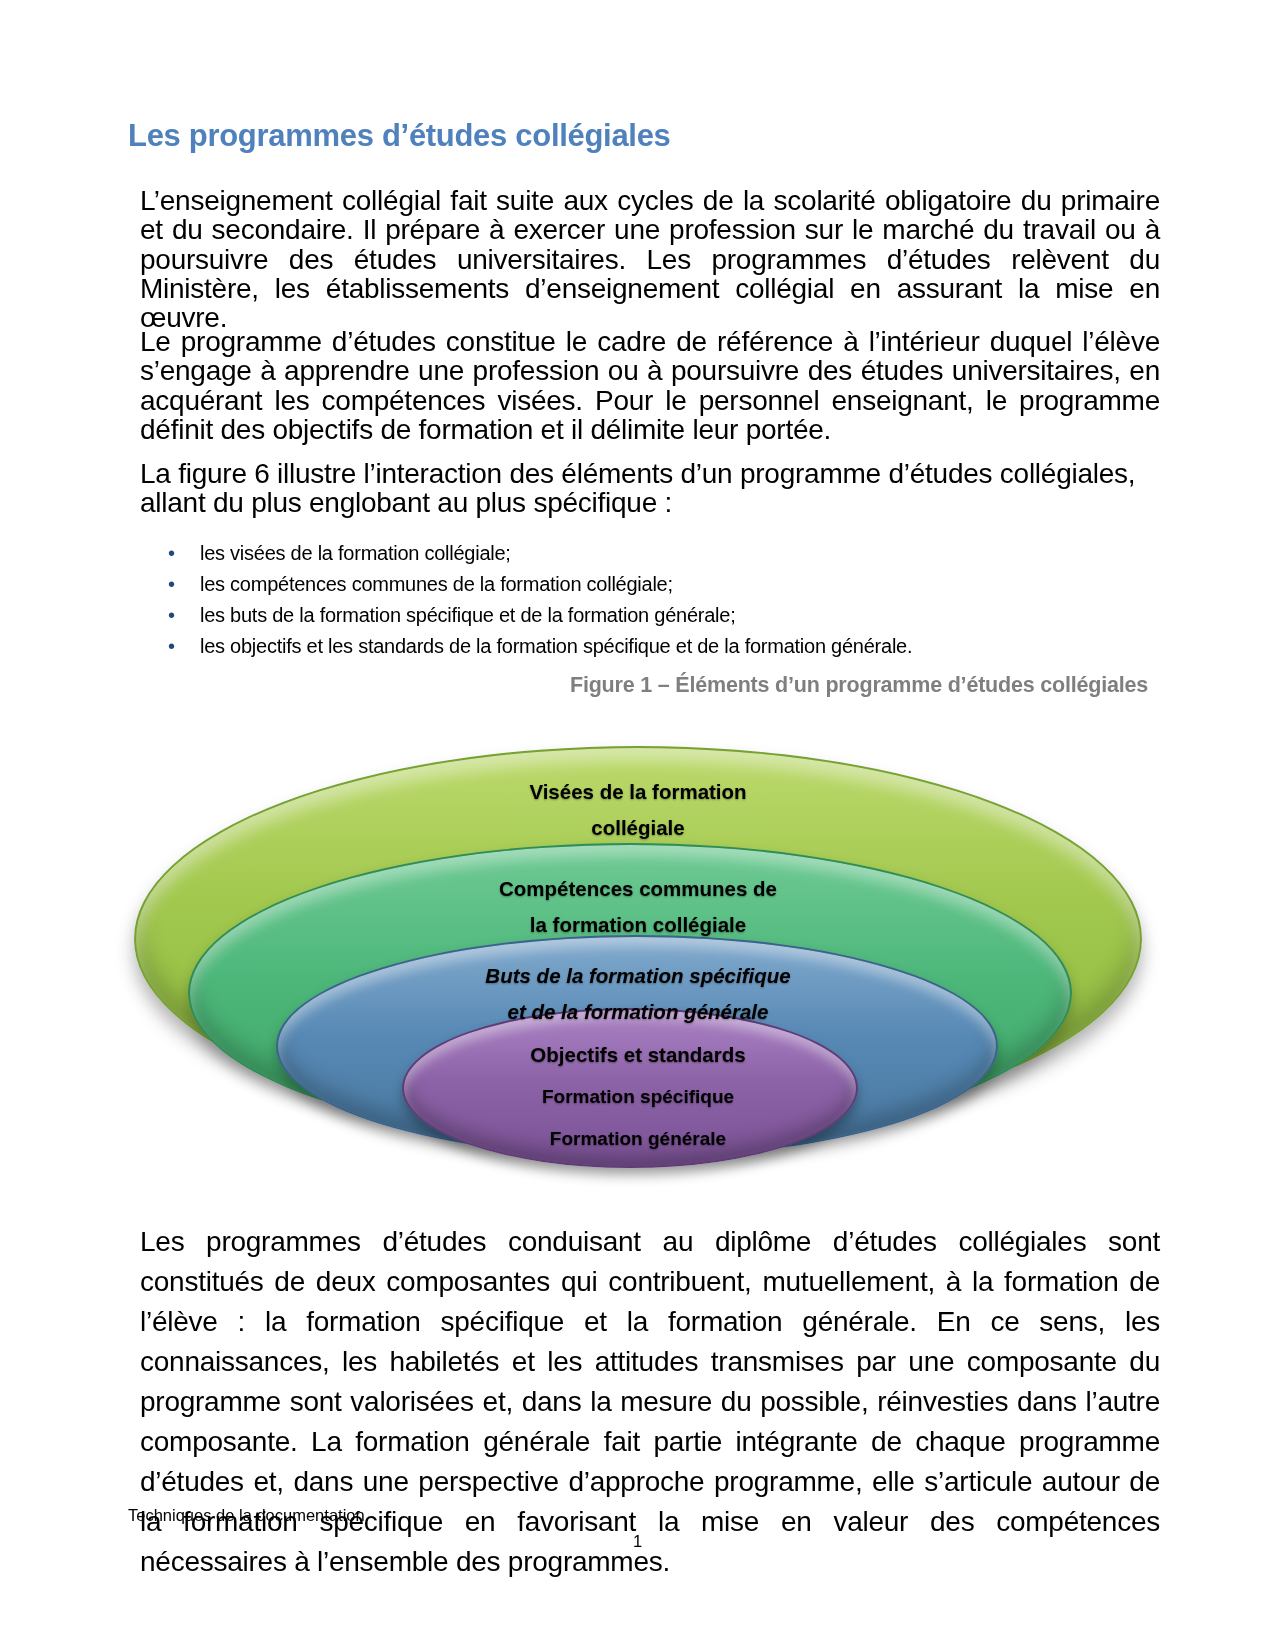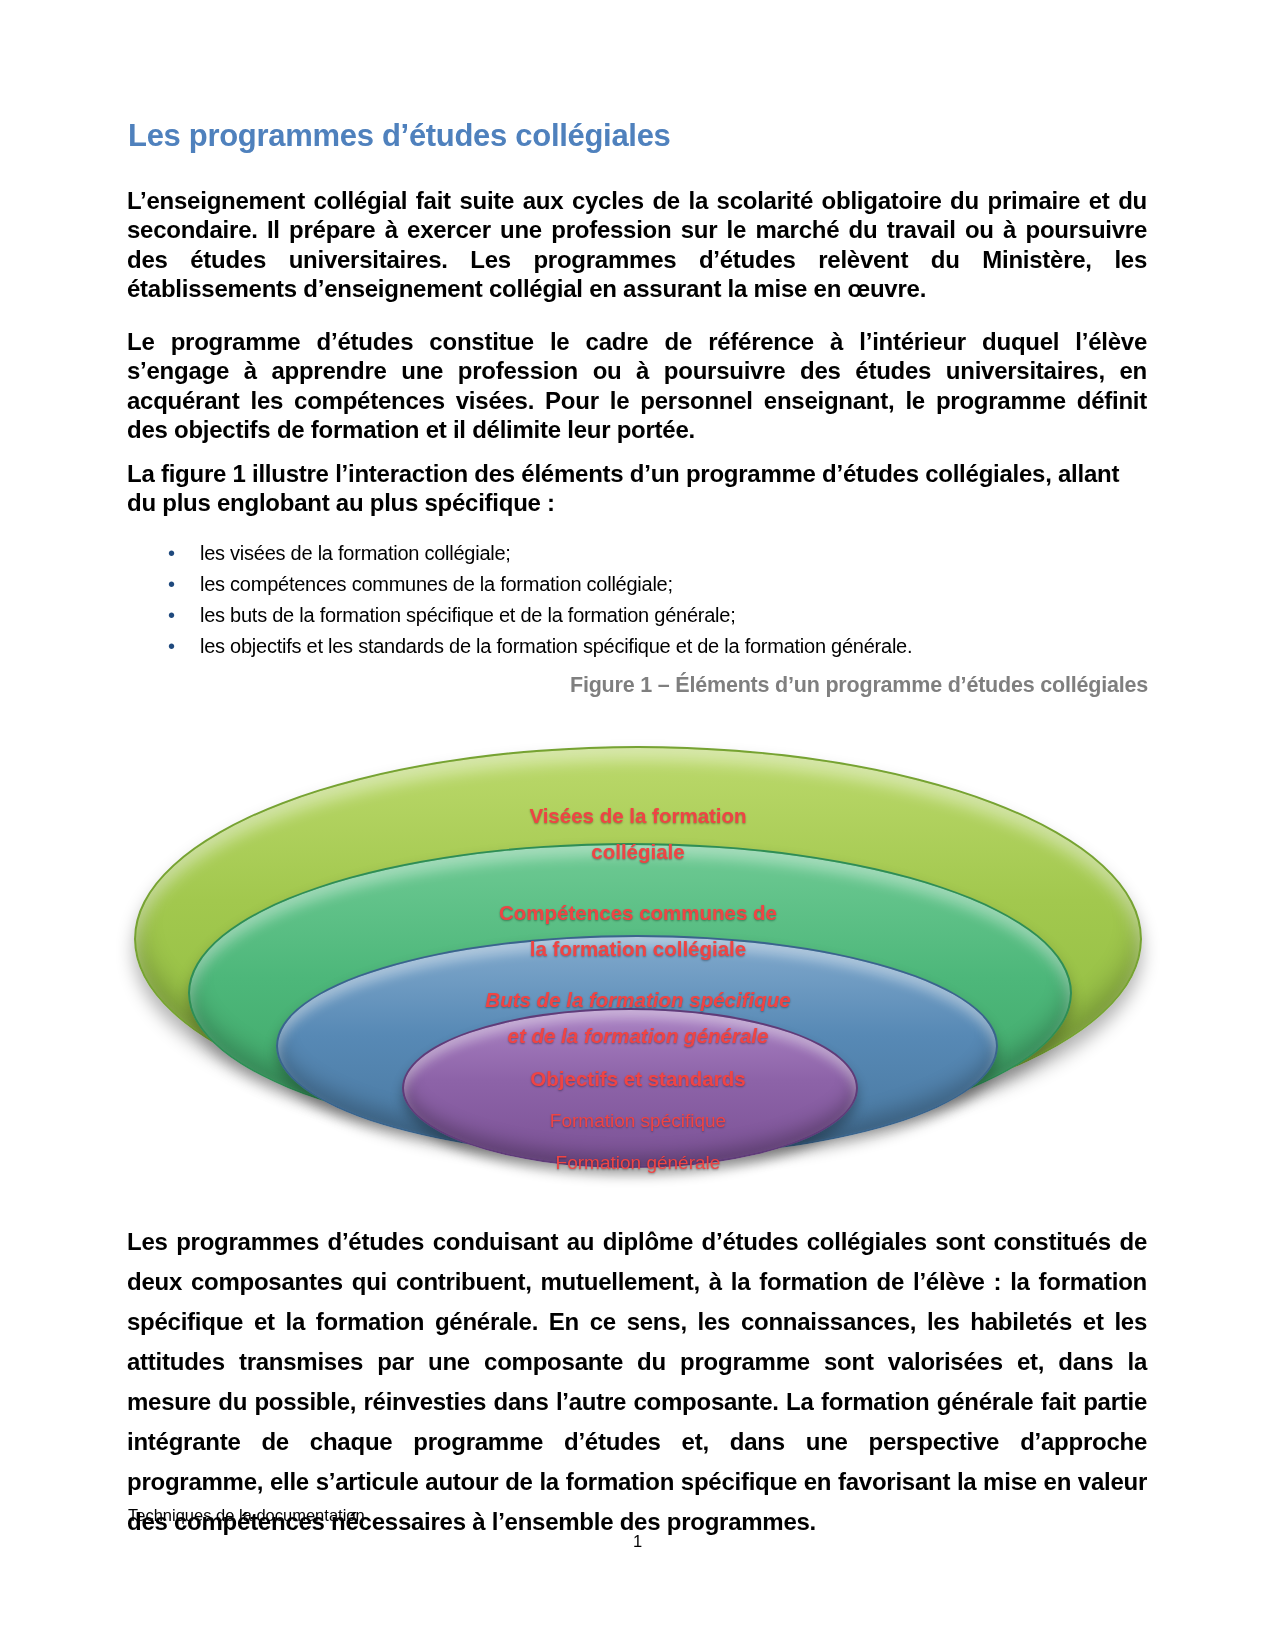--- a/index.html
+++ b/index.html
@@ -8,22 +8,22 @@
   body { font-family:"Liberation Sans", sans-serif; color:#000; }
   .page {
     position:relative; width:1275px; height:1650px; background:#ffffff;
     margin:0 auto; overflow:hidden;padding-left:8px;
   }
   .doc-title {
     position:absolute; left:128px; top:118px; width:1020px;
     font-size:31px; font-weight:bold; color:#4f81bd; letter-spacing:-0.3px;
   }
   .body-text {
-    position:absolute; left:127px; width:1020px;
-    font-size:24px; line-height:29.3px; text-align:justify; letter-spacing:-0.25px;font-weight:bold;
+    position:absolute; left:140px; width:1020px;
+    font-size:28px; line-height:29.3px; text-align:justify; letter-spacing:-0.25px;
   }
   .p1 { top:186px; }
   .p2 { top:327px; }
   .p3 { top:459px; text-align:left; }
   .bullet-list {
     position:absolute; left:128px; top:538px; width:1020px;
     list-style:none; font-size:20px; line-height:31px; letter-spacing:-0.25px;
   }
   .bullet-list li { position:relative; padding-left:72px; }
   .bullet-list li::before {
@@ -66,29 +66,28 @@
   .e4 {
     left:274px; top:268px; width:456px; height:160px;
     background:linear-gradient(180deg,#ab83c4 0%,#8d63a8 45%,#7b5295 100%);
     border:2px solid #5f3c78;
     box-shadow: inset 0 8px 11px rgba(255,255,255,.40),
                 inset 0 -10px 18px rgba(0,0,0,.25),
                 0 8px 12px rgba(0,0,0,.30);
   }
   .fig-label {
     position:absolute; left:8px; width:1004px; text-align:center;
-    color:#ef4444; font-weight:bold; font-size:20.5px; line-height:36px;
+    color:#000000; font-weight:bold; font-size:20.5px; line-height:36px;
     text-shadow:0 1px 2px rgba(0,0,0,.35);
-    margin-top:24px;
   }
   .lbl-visees      { top:34px; }
   .lbl-competences { top:131px; }
   .lbl-buts        { top:218px;font-style:italic; }
   .lbl-objectifs   { top:300px; line-height:30px; }
-  .lbl-objectifs .sub { font-weight:normal; font-size:19px; margin-top:12px; }
+  .lbl-objectifs .sub { font-weight:bold; font-size:19px; margin-top:12px; }
   
   .p4 { top:1222px; line-height:40px; }
   .footer-right {
     position:absolute; left:128px; top:1506px; width:1020px;
     font-size:16.5px; text-align:left;
   }
   .page-number {
     position:absolute; left:0; top:1532px; width:1275px;
     font-size:16.5px; text-align:center;
   }
@@ -97,21 +96,21 @@
 <body>
 
 <div class="page">
 
   <h1 class="doc-title">Les programmes d’études collégiales</h1>
 
   <p class="body-text p1">L’enseignement collégial fait suite aux cycles de la scolarité obligatoire du primaire et du secondaire. Il prépare à exercer une profession sur le marché du travail ou à poursuivre des études universitaires. Les programmes d’études relèvent du Ministère, les établissements d’enseignement collégial en assurant la mise en œuvre.</p>
 
   <p class="body-text p2">Le programme d’études constitue le cadre de référence à l’intérieur duquel l’élève s’engage à apprendre une profession ou à poursuivre des études universitaires, en acquérant les compétences visées. Pour le personnel enseignant, le programme définit des objectifs de formation et il délimite leur portée.</p>
 
-  <p class="body-text p3">La figure 1 illustre l’interaction des éléments d’un programme d’études collégiales, allant du plus englobant au plus spécifique :</p>
+  <p class="body-text p3">La figure 6 illustre l’interaction des éléments d’un programme d’études collégiales, allant du plus englobant au plus spécifique :</p>
 
   <ul class="bullet-list">
     <li>les visées de la formation collégiale;</li>
     <li>les compétences communes de la formation collégiale;</li>
     <li>les buts de la formation spécifique et de la formation générale;</li>
     <li>les objectifs et les standards de la formation spécifique et de la formation générale.</li>
   </ul>
 
   <h2 class="fig-caption">Figure 1 – Éléments d’un programme d’études collégiales</h2>
 

